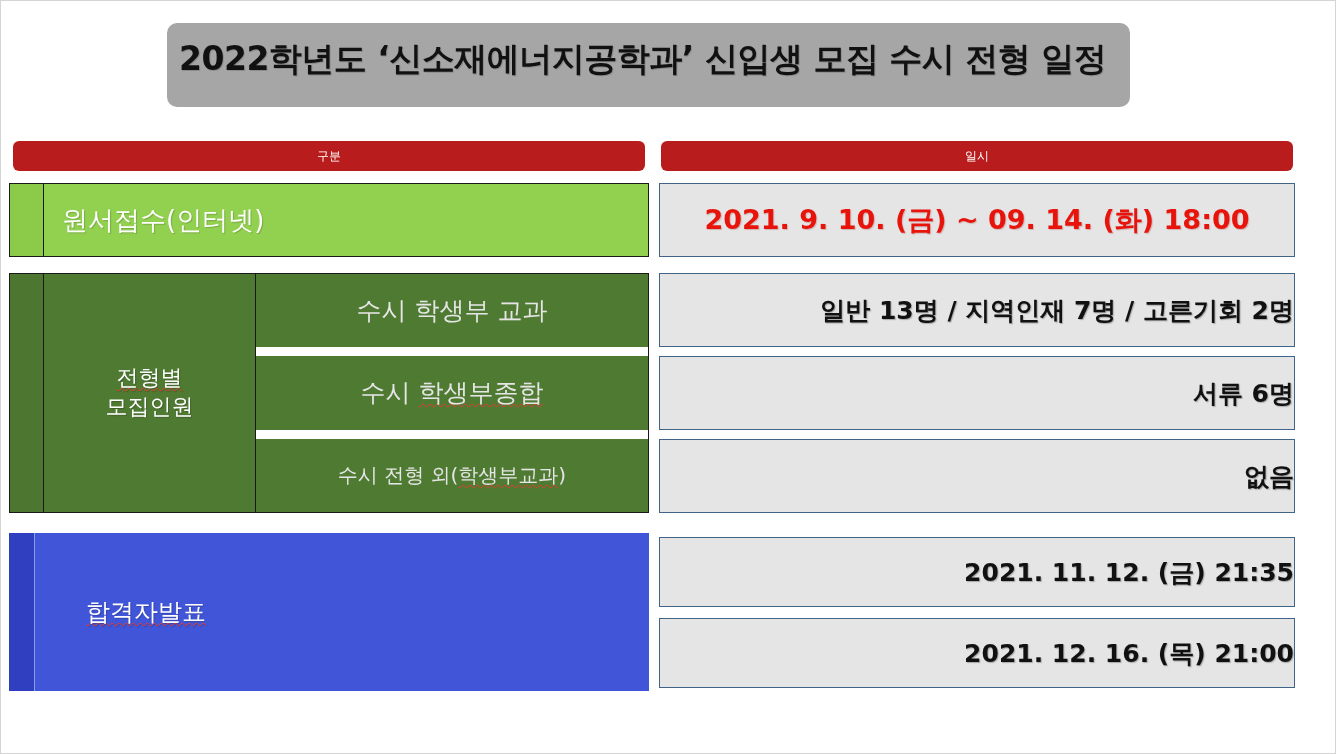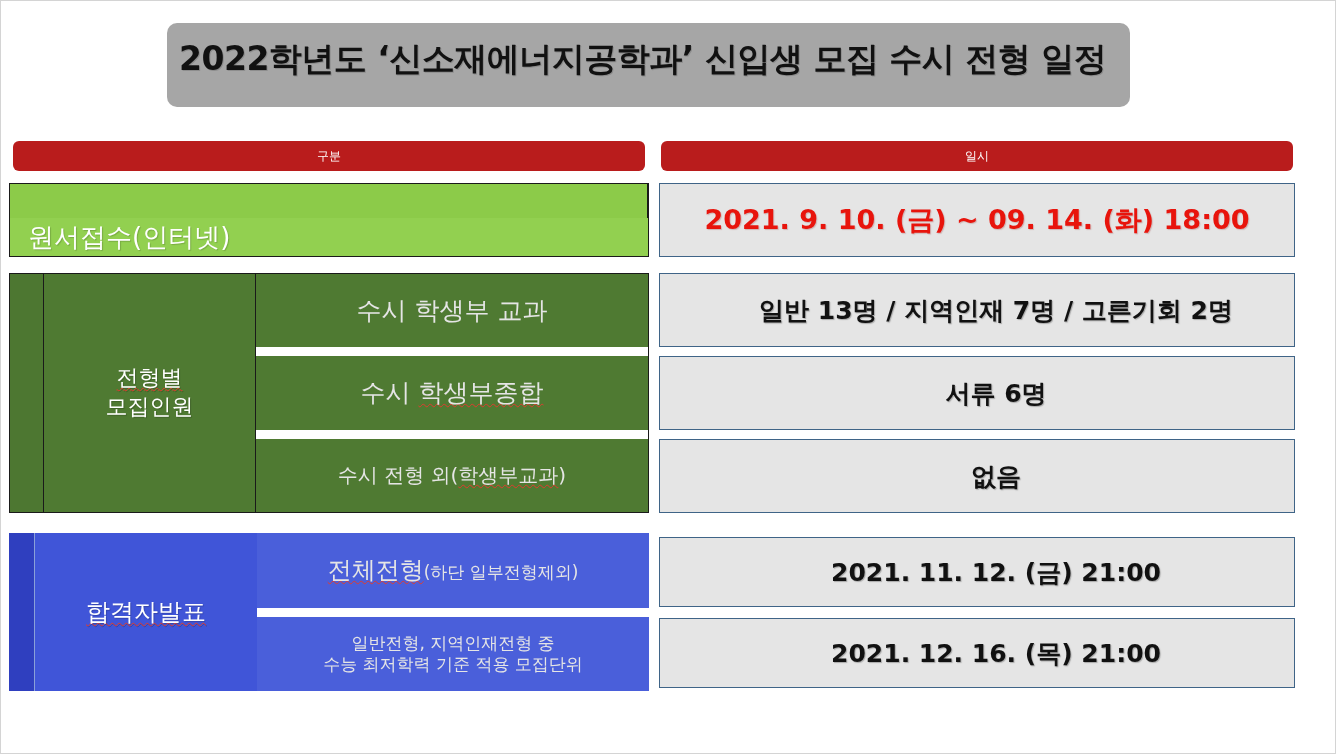--- a/index.html
+++ b/index.html
@@ -116,21 +116,20 @@
     text-decoration-style: wavy;
     text-decoration-thickness: 1px;
     text-underline-offset: 2px;
   }
 
   
   #row-apply {
     top: 182px;
     height: 74px;
     background: #92d050;
-    flex-direction: column;
   }
   #row-apply .accent { background: #8ccb49; }
   #row-apply .lbl-col {
     flex: 1 1 auto;
     justify-content: flex-start;
     padding-left: 18px;
     font-size: 26px;
     font-weight: 400;
     color: #ffffff;
     text-shadow: 1px 1px 1px rgba(0,0,0,0.18);
@@ -184,21 +183,21 @@
     background: #e5e5e5;
     border: 1.5px solid #3f6487;
     box-sizing: border-box;
     display: flex;
     align-items: center;
     color: #111111;
     font-weight: bold;
     text-shadow: 1px 1px 1px rgba(110,110,110,0.5);
   }
   .vbox.center { justify-content: center; }
-  .vbox.lead   { justify-content: center; padding-left: 38px; }
+  .vbox.lead   { justify-content: flex-end; padding-left: 38px; }
 
   #val-apply  { top: 182px; height: 74px; font-size: 27px; color: #e8140c;
                 text-shadow: 1px 1px 1px rgba(180,120,120,0.45); }
   #val-q1     { top: 272px; height: 74px; font-size: 25px; }
   #val-q2     { top: 355px; height: 74px; font-size: 25px; }
   #val-q3     { top: 438px; height: 74px; font-size: 25px; }
   #val-r1     { top: 536px; height: 70px; font-size: 25px; }
   #val-r2     { top: 617px; height: 70px; font-size: 25px; }
 </style>
 </head>
@@ -255,34 +254,22 @@
   </div>
   <div class="vbox lead" id="val-q3">
     <span>없음</span>
   </div>
 
   <div class="lblock" id="row-result">
     <div class="accent"></div>
     <div class="lbl-col">
       <span class="sq">합격자발표</span>
     </div>
-    <div class="sub-col">
-      <div class="sub-cell big">
-        <span><span class="sq">전체전형</span><span class="paren">(하단 일부전형제외)</span></span>
-      </div>
-      <div class="sub-gap"></div>
-      <div class="sub-cell note">
-        <span>
-          <span>일반전형, 지역인재전형 중</span><br>
-          <span>수능 최저학력 기준 적용 모집단위</span>
-        </span>
-      </div>
-    </div>
   </div>
 
   <div class="vbox lead" id="val-r1">
-    <span>2021. 11. 12. (금) 21:00</span>
+    <span>2021. 11. 12. (금) 21:35</span>
   </div>
   <div class="vbox lead" id="val-r2">
     <span>2021. 12. 16. (목) 21:00</span>
   </div>
 
 </div>
 
 </body></html>

